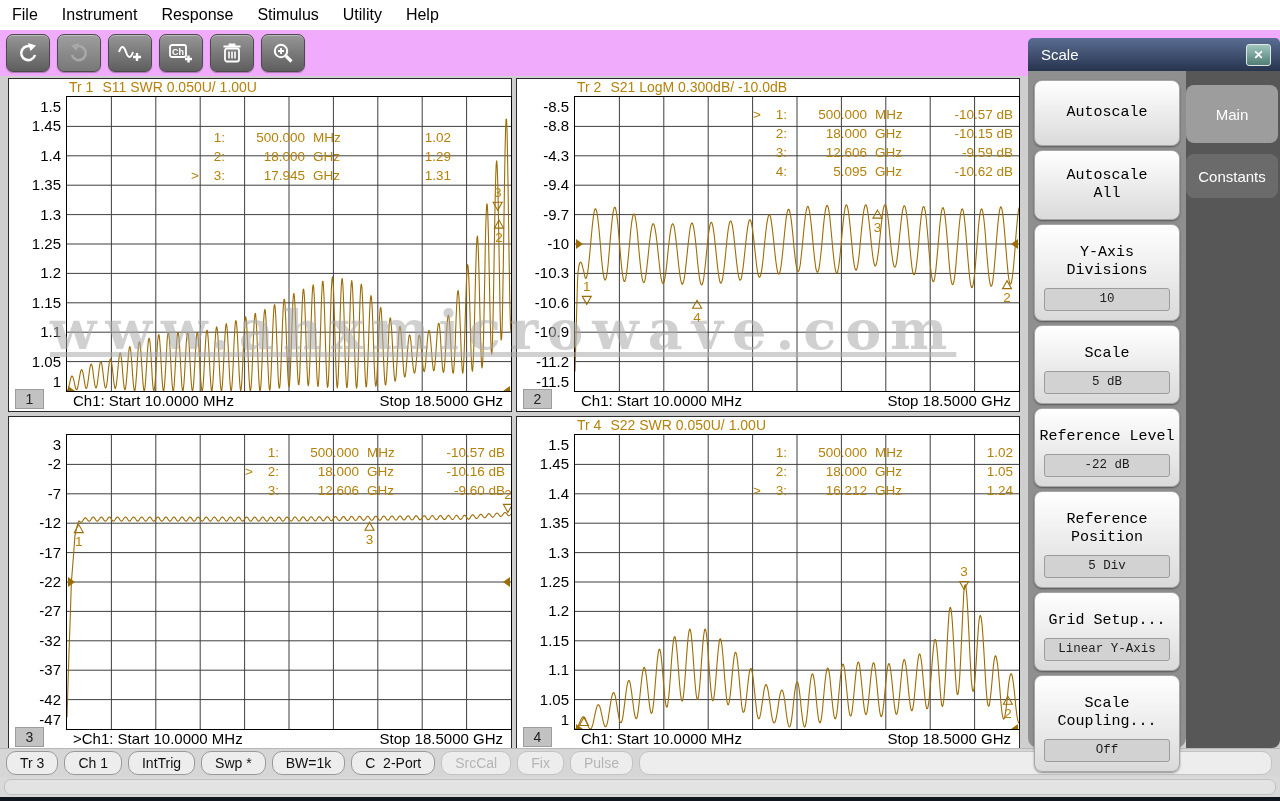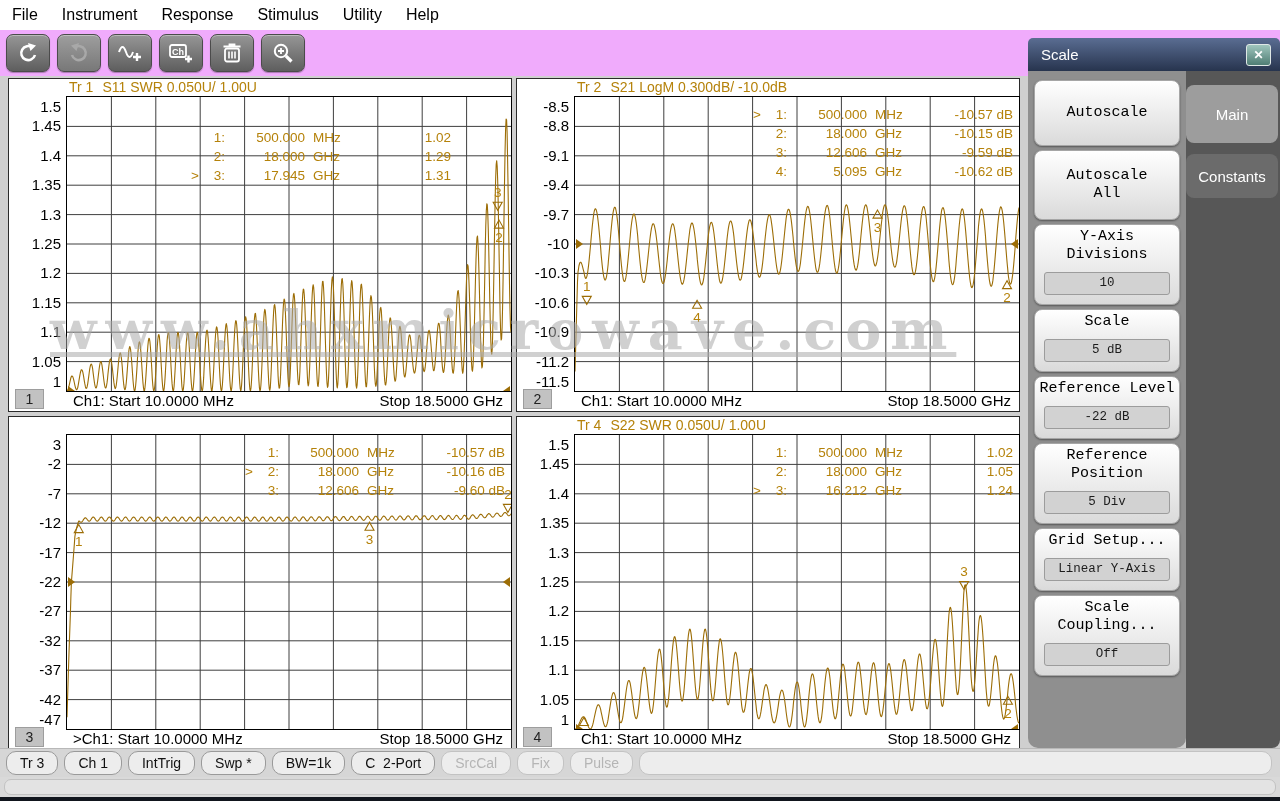--- a/index.html
+++ b/index.html
@@ -55,21 +55,21 @@
   .ptitle{height:33px;border-radius:5px 5px 0 0;display:flex;align-items:center;
     background:linear-gradient(#5a6d92,#27344e);color:#fff;font-size:15px;padding-left:13px;}
   .pclose{margin-left:auto;margin-right:9px;width:23px;height:20px;border-radius:3px;
     border:1px solid #dfe8e6;background:linear-gradient(#9fc5bd,#4f7d74);
     color:#fff;font-size:12px;font-weight:bold;display:flex;align-items:center;justify-content:center;}
   .pbody{display:flex;height:677px;}
   .pleft{width:158px;background:#8f8f8f;border-radius:0 0 10px 10px;box-sizing:border-box;
     padding:9px 6px;display:flex;flex-direction:column;gap:4px;font-family:Liberation Mono, monospace;}
   .ctrl{background:linear-gradient(#ffffff,#dadada);border:1px solid #a6a6a6;border-radius:8px;
     box-shadow:0 1px 2px rgba(0,0,0,.4);text-align:center;color:#000;font-size:15px;
-    padding:3px 4px 9px;}
+    padding:19px 4px 9px;}
   .ctrl .clabel{line-height:18px;}
   .ctrl .clabel.wrap{max-width:86px;margin:0 auto;}
   .ctrl.big{padding:23px 4px;}
   .ctrl.big2{padding:16px 4px;}
   .cval{margin:8px auto 0;width:124px;height:21px;background:#d2d2d2;border:1px solid #9c9c9c;
     border-radius:3px;font-size:12.5px;line-height:21px;color:#1c1c1c;}
   .ptabs{width:94px;background:#575757;border-radius:0 0 8px 0;box-sizing:border-box;
     padding:14px 0 0 0;display:flex;flex-direction:column;gap:11px;}
   .ptab{border-radius:8px;color:#fff;font-size:15px;display:flex;align-items:center;
     justify-content:center;text-align:center;line-height:19px;margin-right:2px;}
@@ -240,21 +240,21 @@
           <polygon points="122.10000000000001,203.25999999999993 117.60000000000001,211.25999999999993 126.60000000000001,211.25999999999993" fill="none" stroke="#9c6d06" stroke-width="1.1"></polygon>
           <text x="122.10000000000001" y="224.75999999999993" text-anchor="middle" font-size="13.5" fill="#b5820a" font-family="Liberation Sans, sans-serif">4</text>
           <polygon points="302.4972,113.09999999999992 297.9972,121.09999999999992 306.9972,121.09999999999992" fill="none" stroke="#9c6d06" stroke-width="1.1"></polygon>
           <text x="302.4972" y="134.5999999999999" text-anchor="middle" font-size="13.5" fill="#b5820a" font-family="Liberation Sans, sans-serif">3</text>
           <polygon points="432.012,183.66 427.512,191.66 436.512,191.66" fill="none" stroke="#9c6d06" stroke-width="1.1"></polygon>
           <text x="432.012" y="205.16" text-anchor="middle" font-size="13.5" fill="#b5820a" font-family="Liberation Sans, sans-serif">2</text>
         </svg>
       </div>
       <div class="ylab" style="left: 2px; top: 19px;">-8.5</div>
       <div class="ylab" style="left: 2px; top: 38.4px;">-8.8</div>
-      <div class="ylab" style="left: 2px; top: 67.8px;">-9.1</div>
+      <div class="ylab" style="left: 2px; top: 67.8px;">-4.3</div>
       <div class="ylab" style="left: 2px; top: 97.2px;">-9.4</div>
       <div class="ylab" style="left: 2px; top: 126.6px;">-9.7</div>
       <div class="ylab" style="left: 2px; top: 156px;">-10</div>
       <div class="ylab" style="left: 2px; top: 185.4px;">-10.3</div>
       <div class="ylab" style="left: 2px; top: 214.8px;">-10.6</div>
       <div class="ylab" style="left: 2px; top: 244.2px;">-10.9</div>
       <div class="ylab" style="left: 2px; top: 273.6px;">-11.2</div>
       <div class="ylab" style="left: 2px; top: 294px;">-11.5</div>
       <div class="mtable" style="top: 26px; right: 6px;">
         <div class="mrow"><span class="msel">&gt;</span><span class="mnum">1:</span><span class="mfreq">500.000</span><span class="munit">MHz</span><span class="mval">-10.57 dB</span></div>

